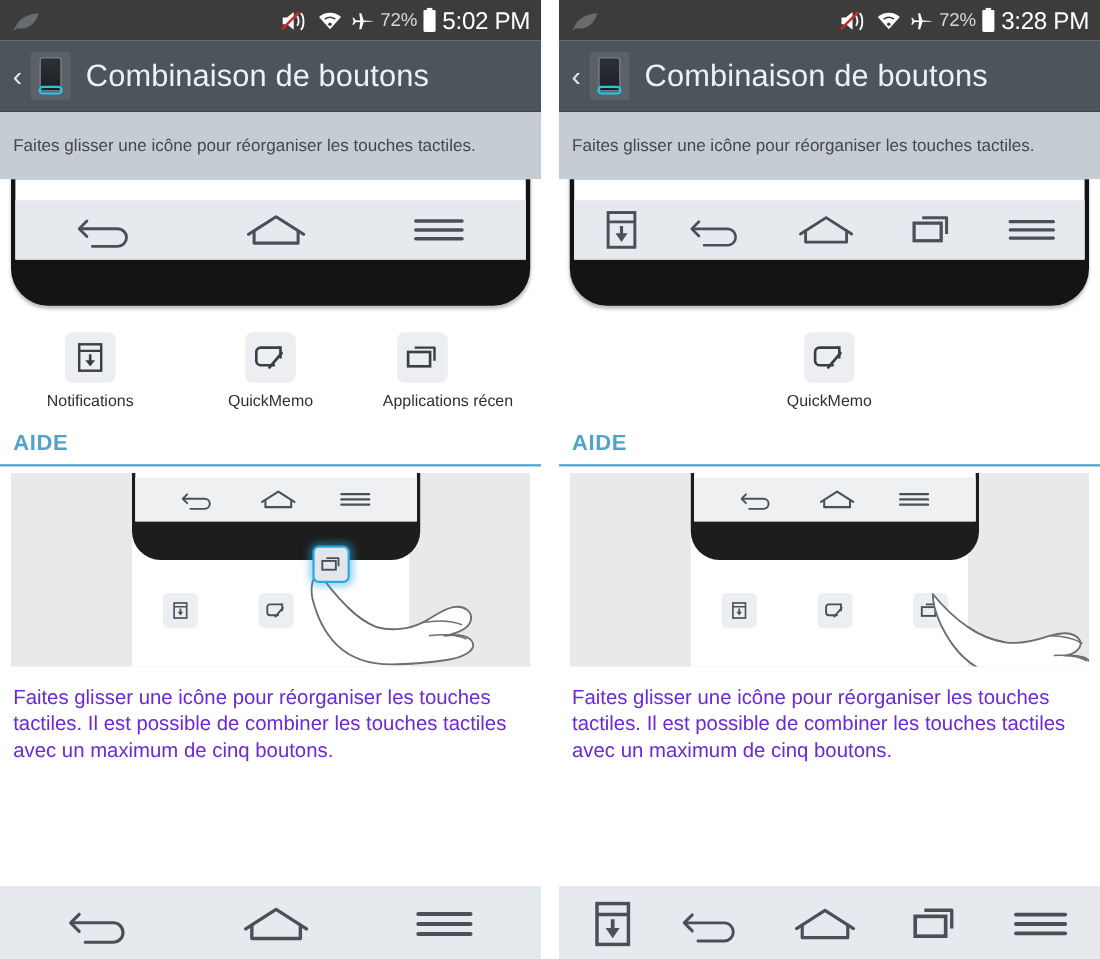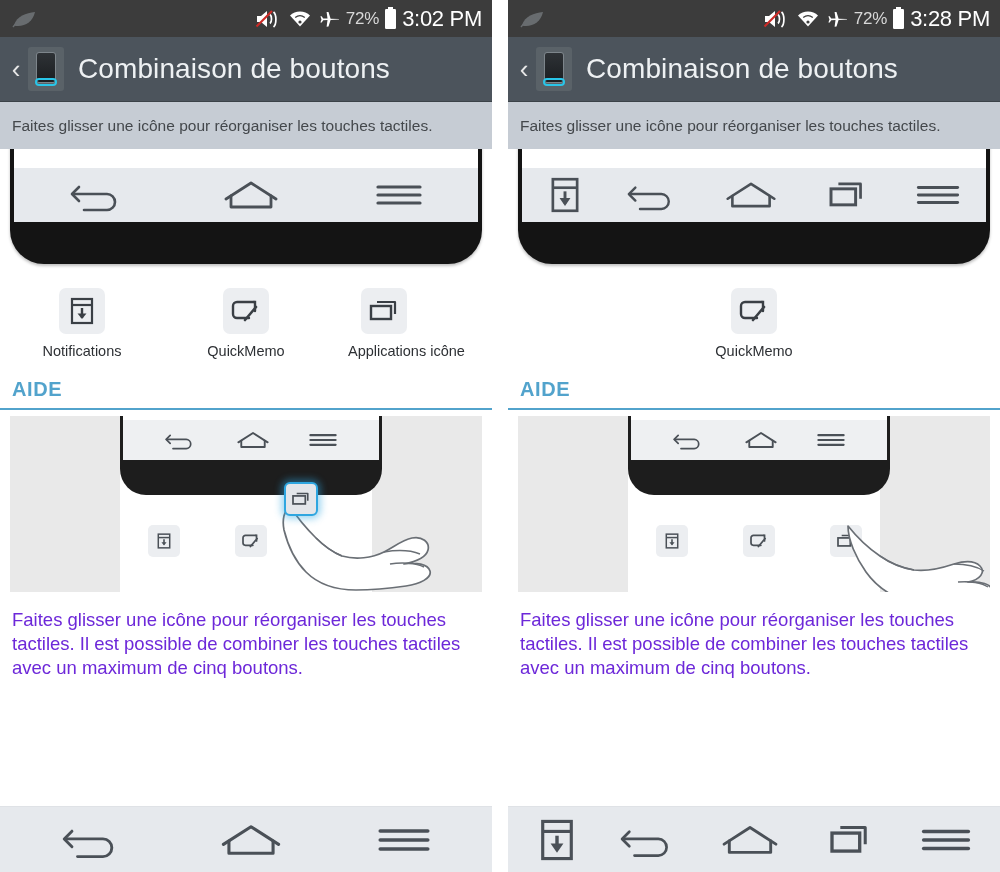--- a/index.html
+++ b/index.html
@@ -69,21 +69,21 @@
     border: 2px solid #29c5e8; border-radius: 4px;
   }
   .title-text {
     margin-left: 14px;
     font-size: 28px; color: #eef1f3; font-weight: 400;
     letter-spacing: .1px;
   }
 
   
   .instruction {
-    height: 47px; flex: none;
+    height: 61px; flex: none;
     background: #c6ccd4;
     display: flex; align-items: center;
     padding-left: 12px;
     font-size: 15.5px; color: #44484c;
   }
 
   
   .preview {
     height: 122px; flex: none;
     position: relative;
@@ -254,21 +254,21 @@
           <path d="M7.2 9.4A8 8 0 0 1 16.8 9.4" stroke="#3c3c3c" stroke-width="1.3" fill="none"></path>
         </svg>
         <svg class="st-ico" width="24" height="21" viewBox="0 0 24 21">
           <path d="M22 11.6l-8.4.4-2.1 6.6-1.9.1.9-6.6-4.3.2-1.5 2.3H3.4l1.1-3.2L3.4 8.2h1.3l1.5 2.2 4.3.2-.9-6.6 1.9.1 2.1 6.6 8.4.4z" fill="#ffffff"></path>
         </svg>
         <span class="battery-pct">72%</span>
         <svg class="st-ico" width="13" height="23" viewBox="0 0 13 23">
           <rect x="4" y="0" width="5" height="2.2" fill="#ffffff"></rect>
           <rect x="1" y="2" width="11" height="20" rx="1.2" fill="#ffffff"></rect>
         </svg>
-        <span class="clock">3:02 PM</span>
+        <span class="clock">5:02 PM</span>
       </div>
     </div>
 
     <div class="titlebar">
       <div class="back-chevron">‹</div>
       <div class="app-icon">
         <div class="body"></div>
         <div class="bar"></div>
       </div>
       <div class="title-text">Combinaison de boutons</div>
@@ -320,21 +320,21 @@
         </div>
         <div class="icon-label">QuickMemo</div>
       </div>
       <div class="icon-cell clipped">
         <div class="icon-tile">
           <svg width="32" height="26" viewBox="0 0 32 26">
             <path d="M9 4h18v12" stroke="#3a3f45" stroke-width="2.2" fill="none" stroke-linejoin="round"></path>
             <rect x="3" y="8" width="20" height="13" stroke="#3a3f45" stroke-width="2.4" fill="none"></rect>
           </svg>
         </div>
-        <div class="icon-label">Applications icône</div>
+        <div class="icon-label">Applications récen</div>
       </div>
     </div>
 
     <div class="aide-wrap">
       <div class="aide-label">AIDE</div>
       <div class="aide-rule"></div>
     </div>
 
     <div class="illus">
       <div class="illus-white"></div>

